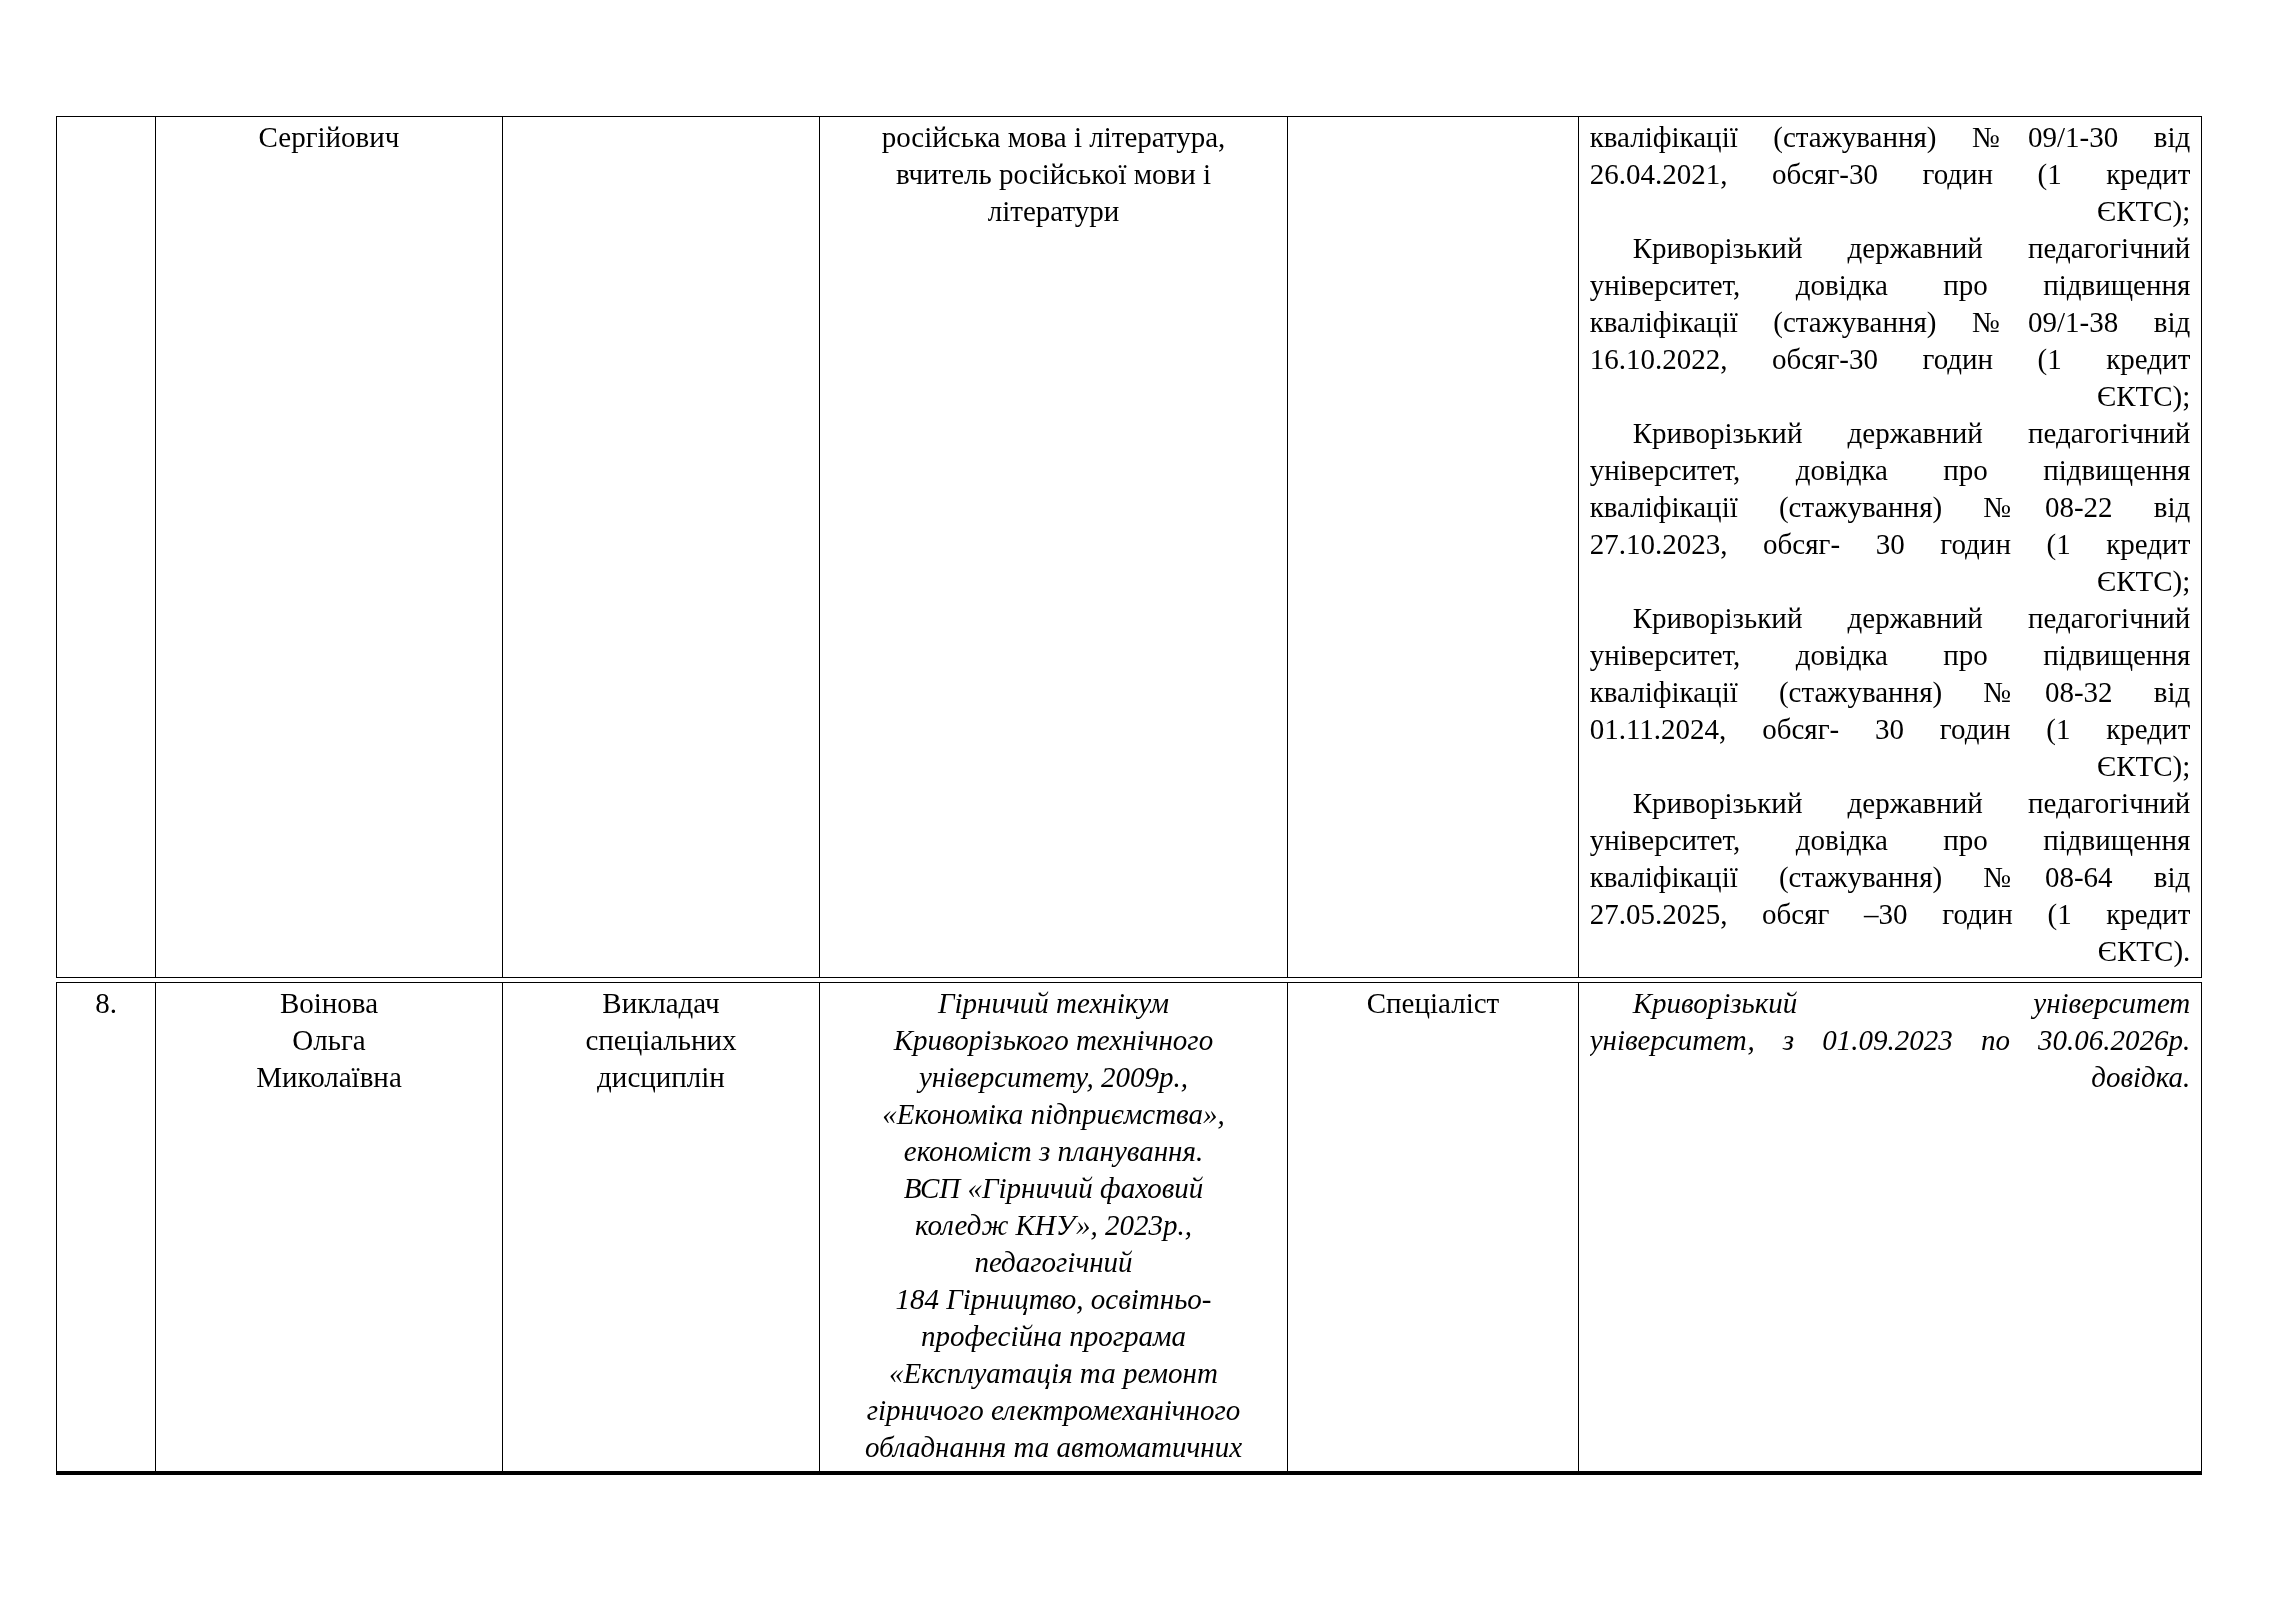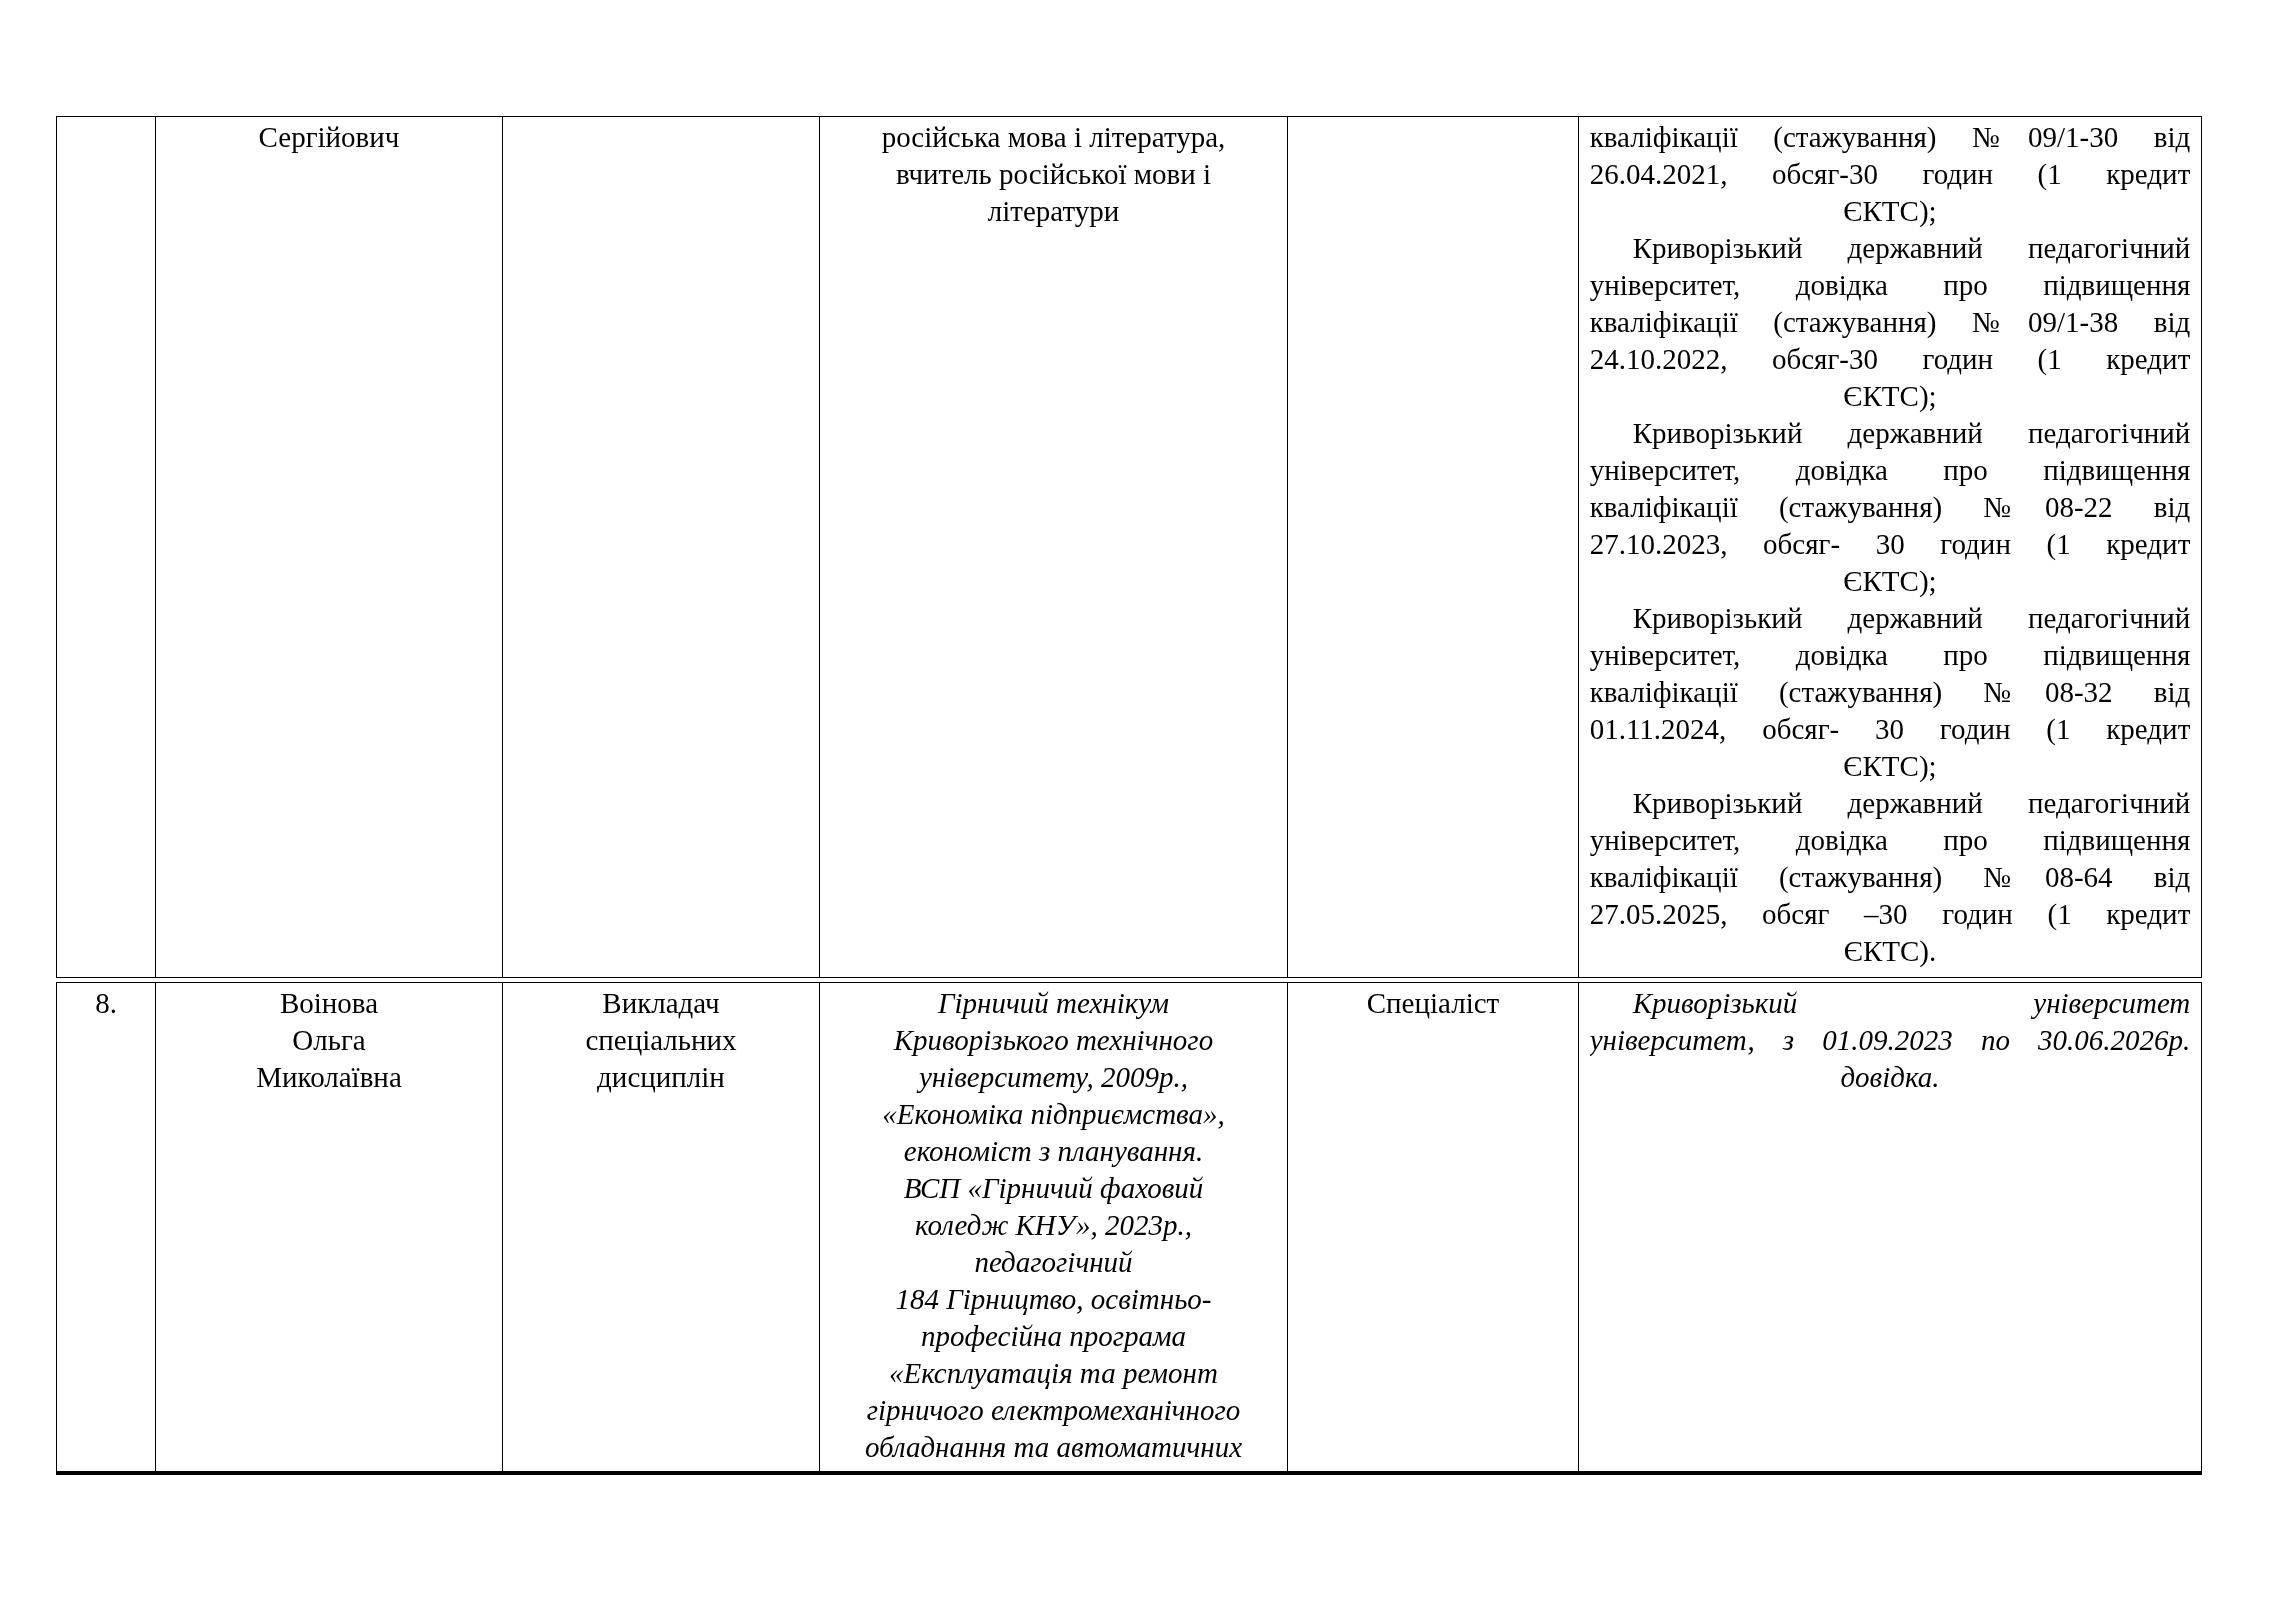--- a/index.html
+++ b/index.html
@@ -30,21 +30,21 @@
     line-height: 37px;
     overflow: hidden;
   }
   .t1 td { height: 856px; }
   .t2 td { height: 484px; }
   td.c { text-align: center; padding: 1.8px 5.4px; }
   .clip1 { height: 856px; overflow: hidden; }
   .clip2 { height: 484px; overflow: hidden; font-style: italic; }
   p.para { margin: 0; }
   .ln  { display: block; text-align: justify; text-align-last: justify; }
-  .ln.last { text-align-last: auto; text-align: center; }
+  .ln.last { text-align-last: auto; text-align: right; }
   .ln.ind  { padding-left: 43px; }
   .cl  { display: block; text-align: center; }
 </style>
 </head>
 <body>
 
 <div class="page">
 
   <table class="doc-table t1">
     <colgroup>
@@ -72,21 +72,21 @@
         <div class="clip1">
           <p class="para">
             <span class="ln">кваліфікації (стажування) №09/1-30 від</span>
             <span class="ln">26.04.2021, обсяг-30 годин (1 кредит</span>
             <span class="ln last">ЄКТС);</span>
           </p>
           <p class="para">
             <span class="ln ind">Криворізький державний педагогічний</span>
             <span class="ln">університет, довідка про підвищення</span>
             <span class="ln">кваліфікації (стажування) №09/1-38 від</span>
-            <span class="ln">24.10.2022, обсяг-30 годин (1 кредит</span>
+            <span class="ln">16.10.2022, обсяг-30 годин (1 кредит</span>
             <span class="ln last">ЄКТС);</span>
           </p>
           <p class="para">
             <span class="ln ind">Криворізький державний педагогічний</span>
             <span class="ln">університет, довідка про підвищення</span>
             <span class="ln">кваліфікації (стажування) №08-22 від</span>
             <span class="ln">27.10.2023, обсяг- 30 годин (1 кредит</span>
             <span class="ln last">ЄКТС);</span>
           </p>
           <p class="para">

